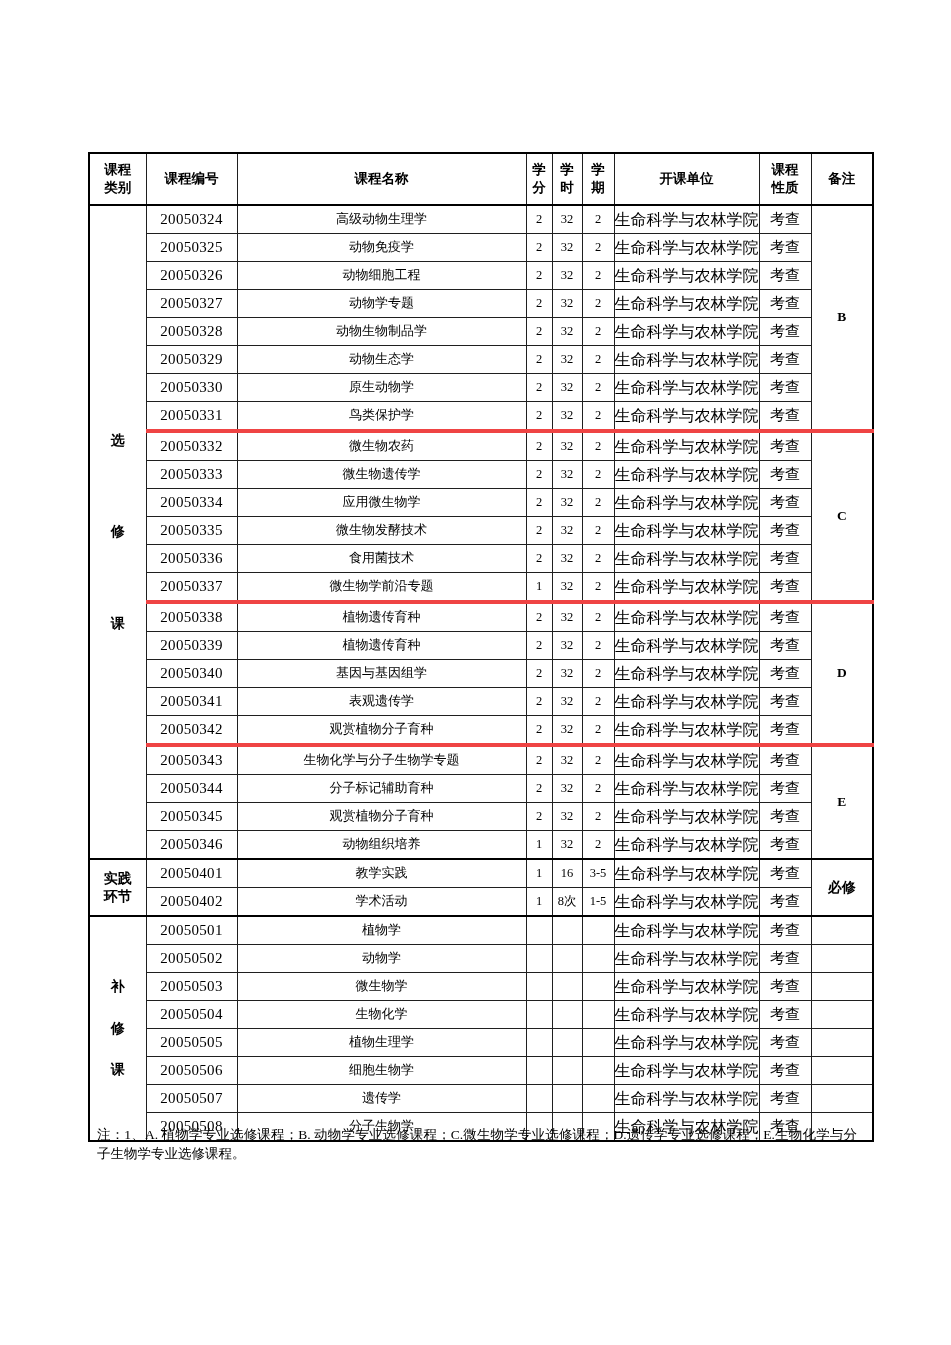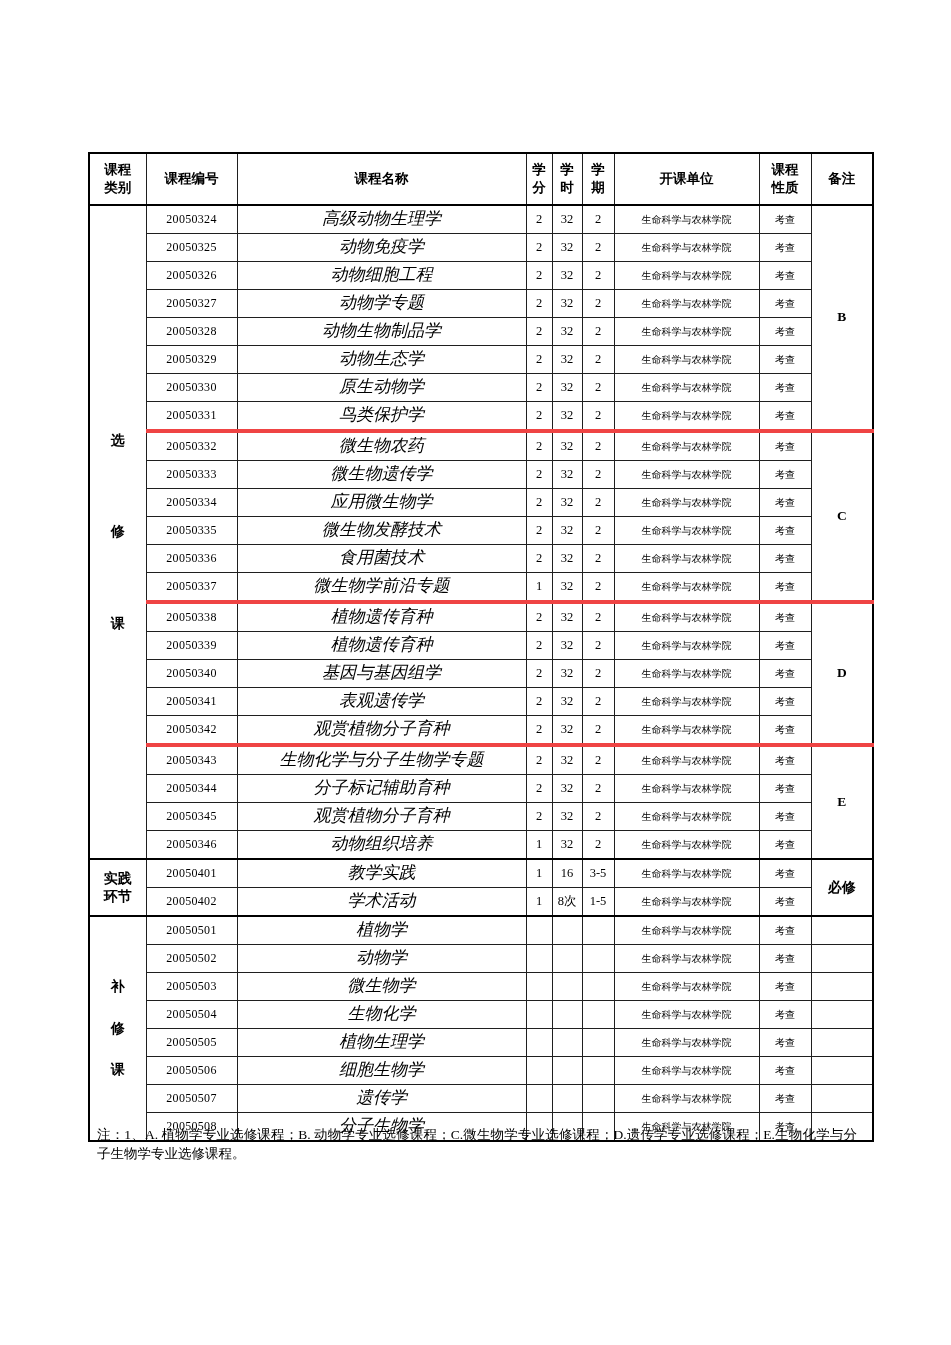--- a/index.html
+++ b/index.html
@@ -15,25 +15,25 @@
   }
   table.course th,table.course td{
     border:1px solid #1f1f1f;padding:0;text-align:center;vertical-align:middle;
     overflow:hidden;
   }
   thead th{
     height:50px;font-weight:bold;font-size:13.5px;line-height:1.35;
     white-space:pre-line;border-bottom:2px solid #000 !important;
   }
   tbody td{height:27px;font-size:12.5px;line-height:1.1;}
-  td.code-cell{font-size:12px;letter-spacing:.3px;}
-  td.name-cell{font-size:17px;font-style:italic;}
+  td.code-cell{font-size:15px;letter-spacing:.3px;}
+  td.name-cell{font-size:13px;}
   td.credits-cell,td.hours-cell,td.semester-cell{font-size:12.5px;}
-  td.unit-cell{font-size:10px;}
-  td.nature-cell{font-size:10px;}
+  td.unit-cell{font-size:16px;}
+  td.nature-cell{font-size:15px;}
   td.remark-cell{font-weight:bold;font-size:14px;}
   td.remark-cell.letter{font-size:13.5px;}
   td.cat-cell{font-weight:bold;font-size:14px;}
   .cat-stack{display:flex;flex-direction:column;align-items:center;justify-content:center;height:100%;}
   td.cat-cell.s0 .cat-stack{gap:76px;}
   td.cat-cell.s1 .cat-stack{gap:2px;}
   td.cat-cell.s2 .cat-stack{gap:26px;}
   tr.section-start td{border-top:2px solid #000;}
   tr.group-start td{border-top:4px solid #ef4444;}
 

